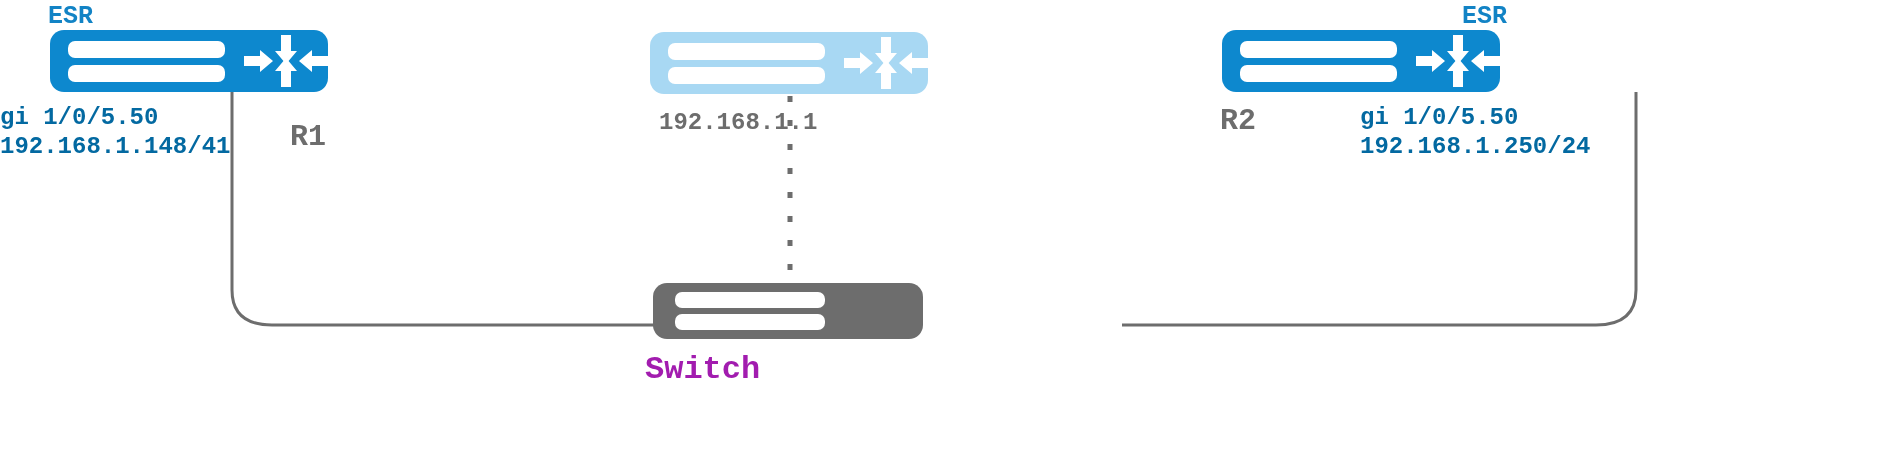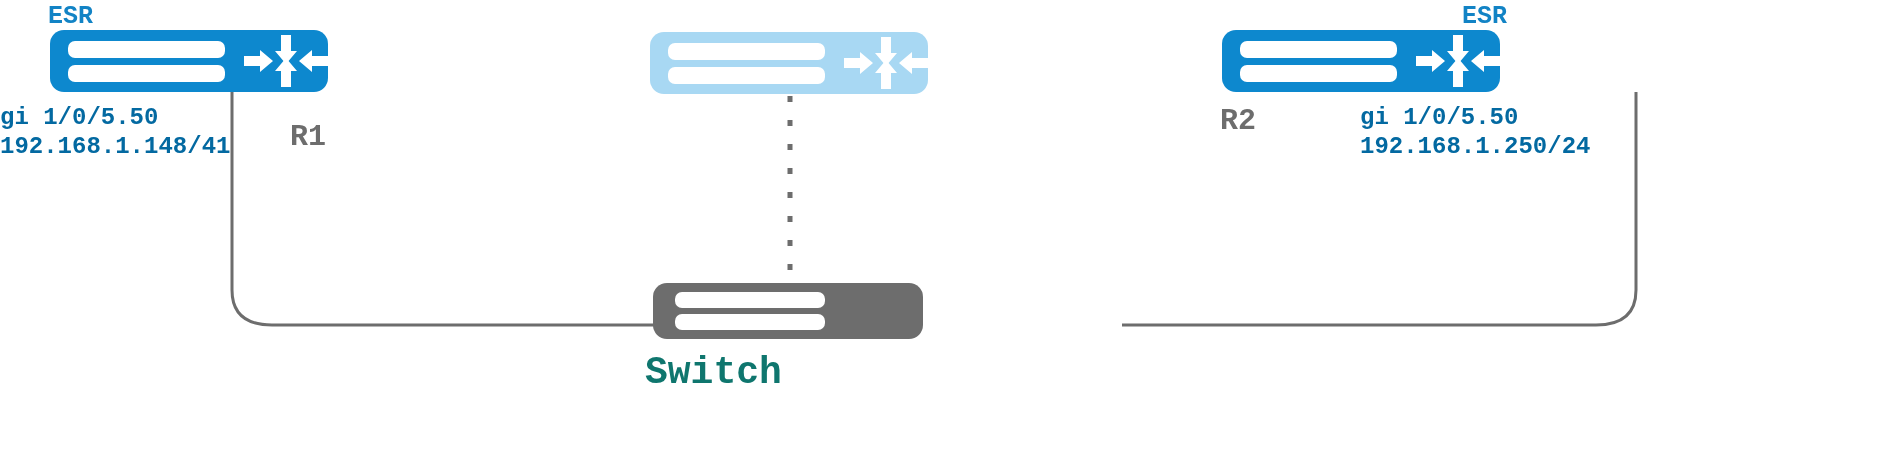--- a/index.html
+++ b/index.html
@@ -51,22 +51,22 @@
   }
   .label-iface {
     font-size: 24px;
     color: #0369a1;
   }
   .label-ip-center {
     font-size: 24px;
     color: #6d6d6d;
   }
   .label-switch {
-    font-size: 38px;
-    color: #0f766e;
+    font-size: 32px;
+    color: #a21caf;
   }
   .iface-line { display: block; }
 </style>
 </head>
 <body>
 
 <div id="canvas">
 
   <svg id="links" viewBox="0 0 1897 461" xmlns="http://www.w3.org/2000/svg">
 
@@ -108,20 +108,21 @@
       <rect x="18" y="11" width="157" height="17" rx="7" ry="7" fill="#ffffff"></rect>
       <rect x="18" y="35" width="157" height="17" rx="7" ry="7" fill="#ffffff"></rect>
       <g fill="#ffffff">
         <polygon points="231,5 241,5 241,21 247,21 236,34 225,21 231,21"></polygon>
         <polygon points="231,57 241,57 241,41 247,41 236,28 225,41 231,41"></polygon>
         <polygon points="194,26 210,26 210,20 223,31 210,42 210,36 194,36"></polygon>
         <polygon points="278,26 262,26 262,20 249,31 262,42 262,36 278,36"></polygon>
       </g>
     </svg>
   </div>
+  <div class="label label-ip-center" style="left:659px; top:108px;">192.168.1.1</div>
 
   <div class="device" style="left:1222px; top:30px;">
     <svg class="dev-svg" width="278" height="62" viewBox="0 0 278 62" xmlns="http://www.w3.org/2000/svg">
       <rect x="0" y="0" width="278" height="62" rx="14" ry="14" fill="#0d88ce"></rect>
       <rect x="18" y="11" width="157" height="17" rx="7" ry="7" fill="#ffffff"></rect>
       <rect x="18" y="35" width="157" height="17" rx="7" ry="7" fill="#ffffff"></rect>
       <g fill="#ffffff">
         <polygon points="231,5 241,5 241,21 247,21 236,34 225,21 231,21"></polygon>
         <polygon points="231,57 241,57 241,41 247,41 236,28 225,41 231,41"></polygon>
         <polygon points="194,26 210,26 210,20 223,31 210,42 210,36 194,36"></polygon>

